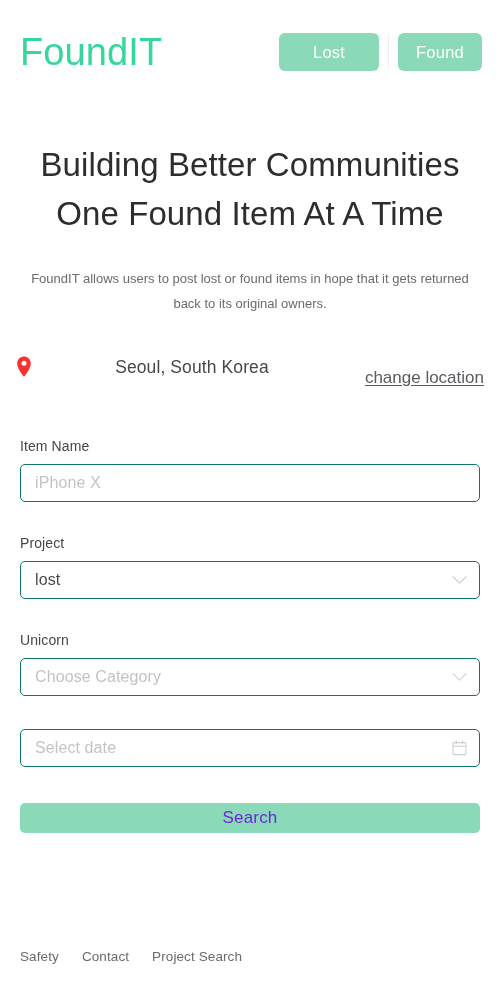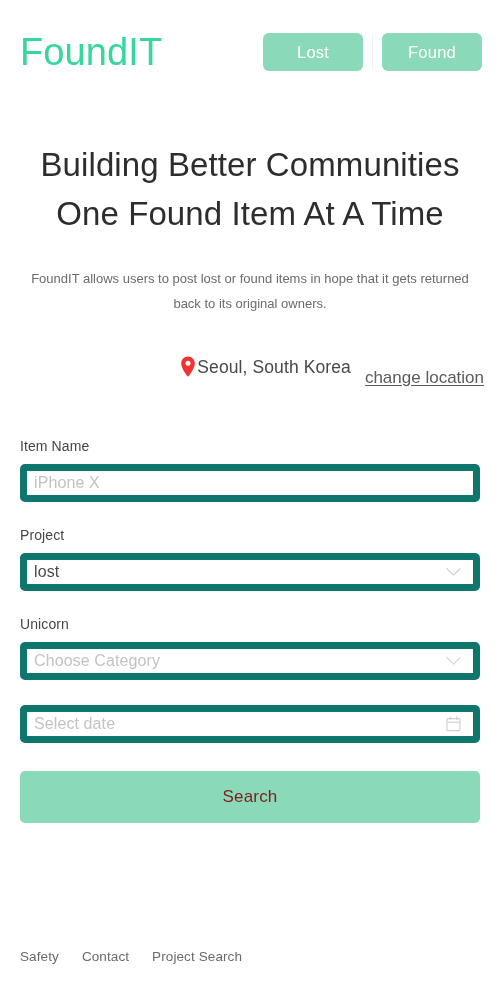--- a/index.html
+++ b/index.html
@@ -50,21 +50,21 @@
     font-size: 16.5px;
     font-weight: 400;
     letter-spacing: 0.2px;
     height: 38px;
     cursor: pointer;
     display: flex;
     align-items: center;
     justify-content: center;
   }
   .nav-btn.lost  { width: 100px; }
-  .nav-btn.found { width: 100px; }
+  .nav-btn.found { width: 84px; }
 
   .nav-divider {
     width: 1px;
     height: 34px;
     background: #f0f0f0;
     margin: 0 9px;
   }
 
   
   .hero {
@@ -89,21 +89,21 @@
     color: #6b6b70;
     font-weight: 400;
     max-width: 452px;
   }
 
   
   .location-row {
     margin-top: 33px;
     display: flex;
     align-items: center;
-    justify-content: flex-end;
+    justify-content: space-between;
     gap: 1px;
   }
 
   .pin-icon {
     width: 16px;
     height: 21px;
     display: block;
     flex: 0 0 auto;
     position: relative;
     top: -1px;
@@ -127,40 +127,40 @@
     top: 3px;
     margin-top: 16px;
   }
 
   
   .form {
     margin-top: 53px;
     padding: 0 20px;
   }
 
-  .field { margin-bottom: 4px; }
+  .field { margin-bottom: 12px; }
 
   .field-label {
     font-size: 14px;
     color: #46464a;
     font-weight: 400;
     letter-spacing: 0.1px;
     display: block;
     margin-bottom: 10px;
   }
 
   .control {
     position: relative;
     height: 38px;
-    border: 7px solid #0f766e;
+    border: 1px solid #0f766e;
     border-radius: 5px;
     background: #ffffff;
     display: flex;
     align-items: center;
-    padding: 0 7px;
+    padding: 0 14px;
     width: 100%;
   }
 
   .control-text {
     font-size: 16px;
     font-weight: 400;
     letter-spacing: 0.1px;
     line-height: 1;
   }
   .control-text.placeholder { color: #c3c3c6; }
@@ -177,23 +177,23 @@
     pointer-events: none;
   }
 
   .chev { width: 15px; height: 9px; display: block; }
   .cal  { width: 15px; height: 16px; display: block; }
 
   
   .search-btn {
     margin-top: 24px;
     width: 100%;
-    height: 52px;
+    height: 30px;
     background: #8ad9b9;
-    color: #7f1d1d;
+    color: #6d28d9;
     border: none;
     border-radius: 5px;
     font-family: inherit;
     font-size: 17px;
     font-weight: 400;
     letter-spacing: 0.2px;
     cursor: pointer;
   }
 
   

